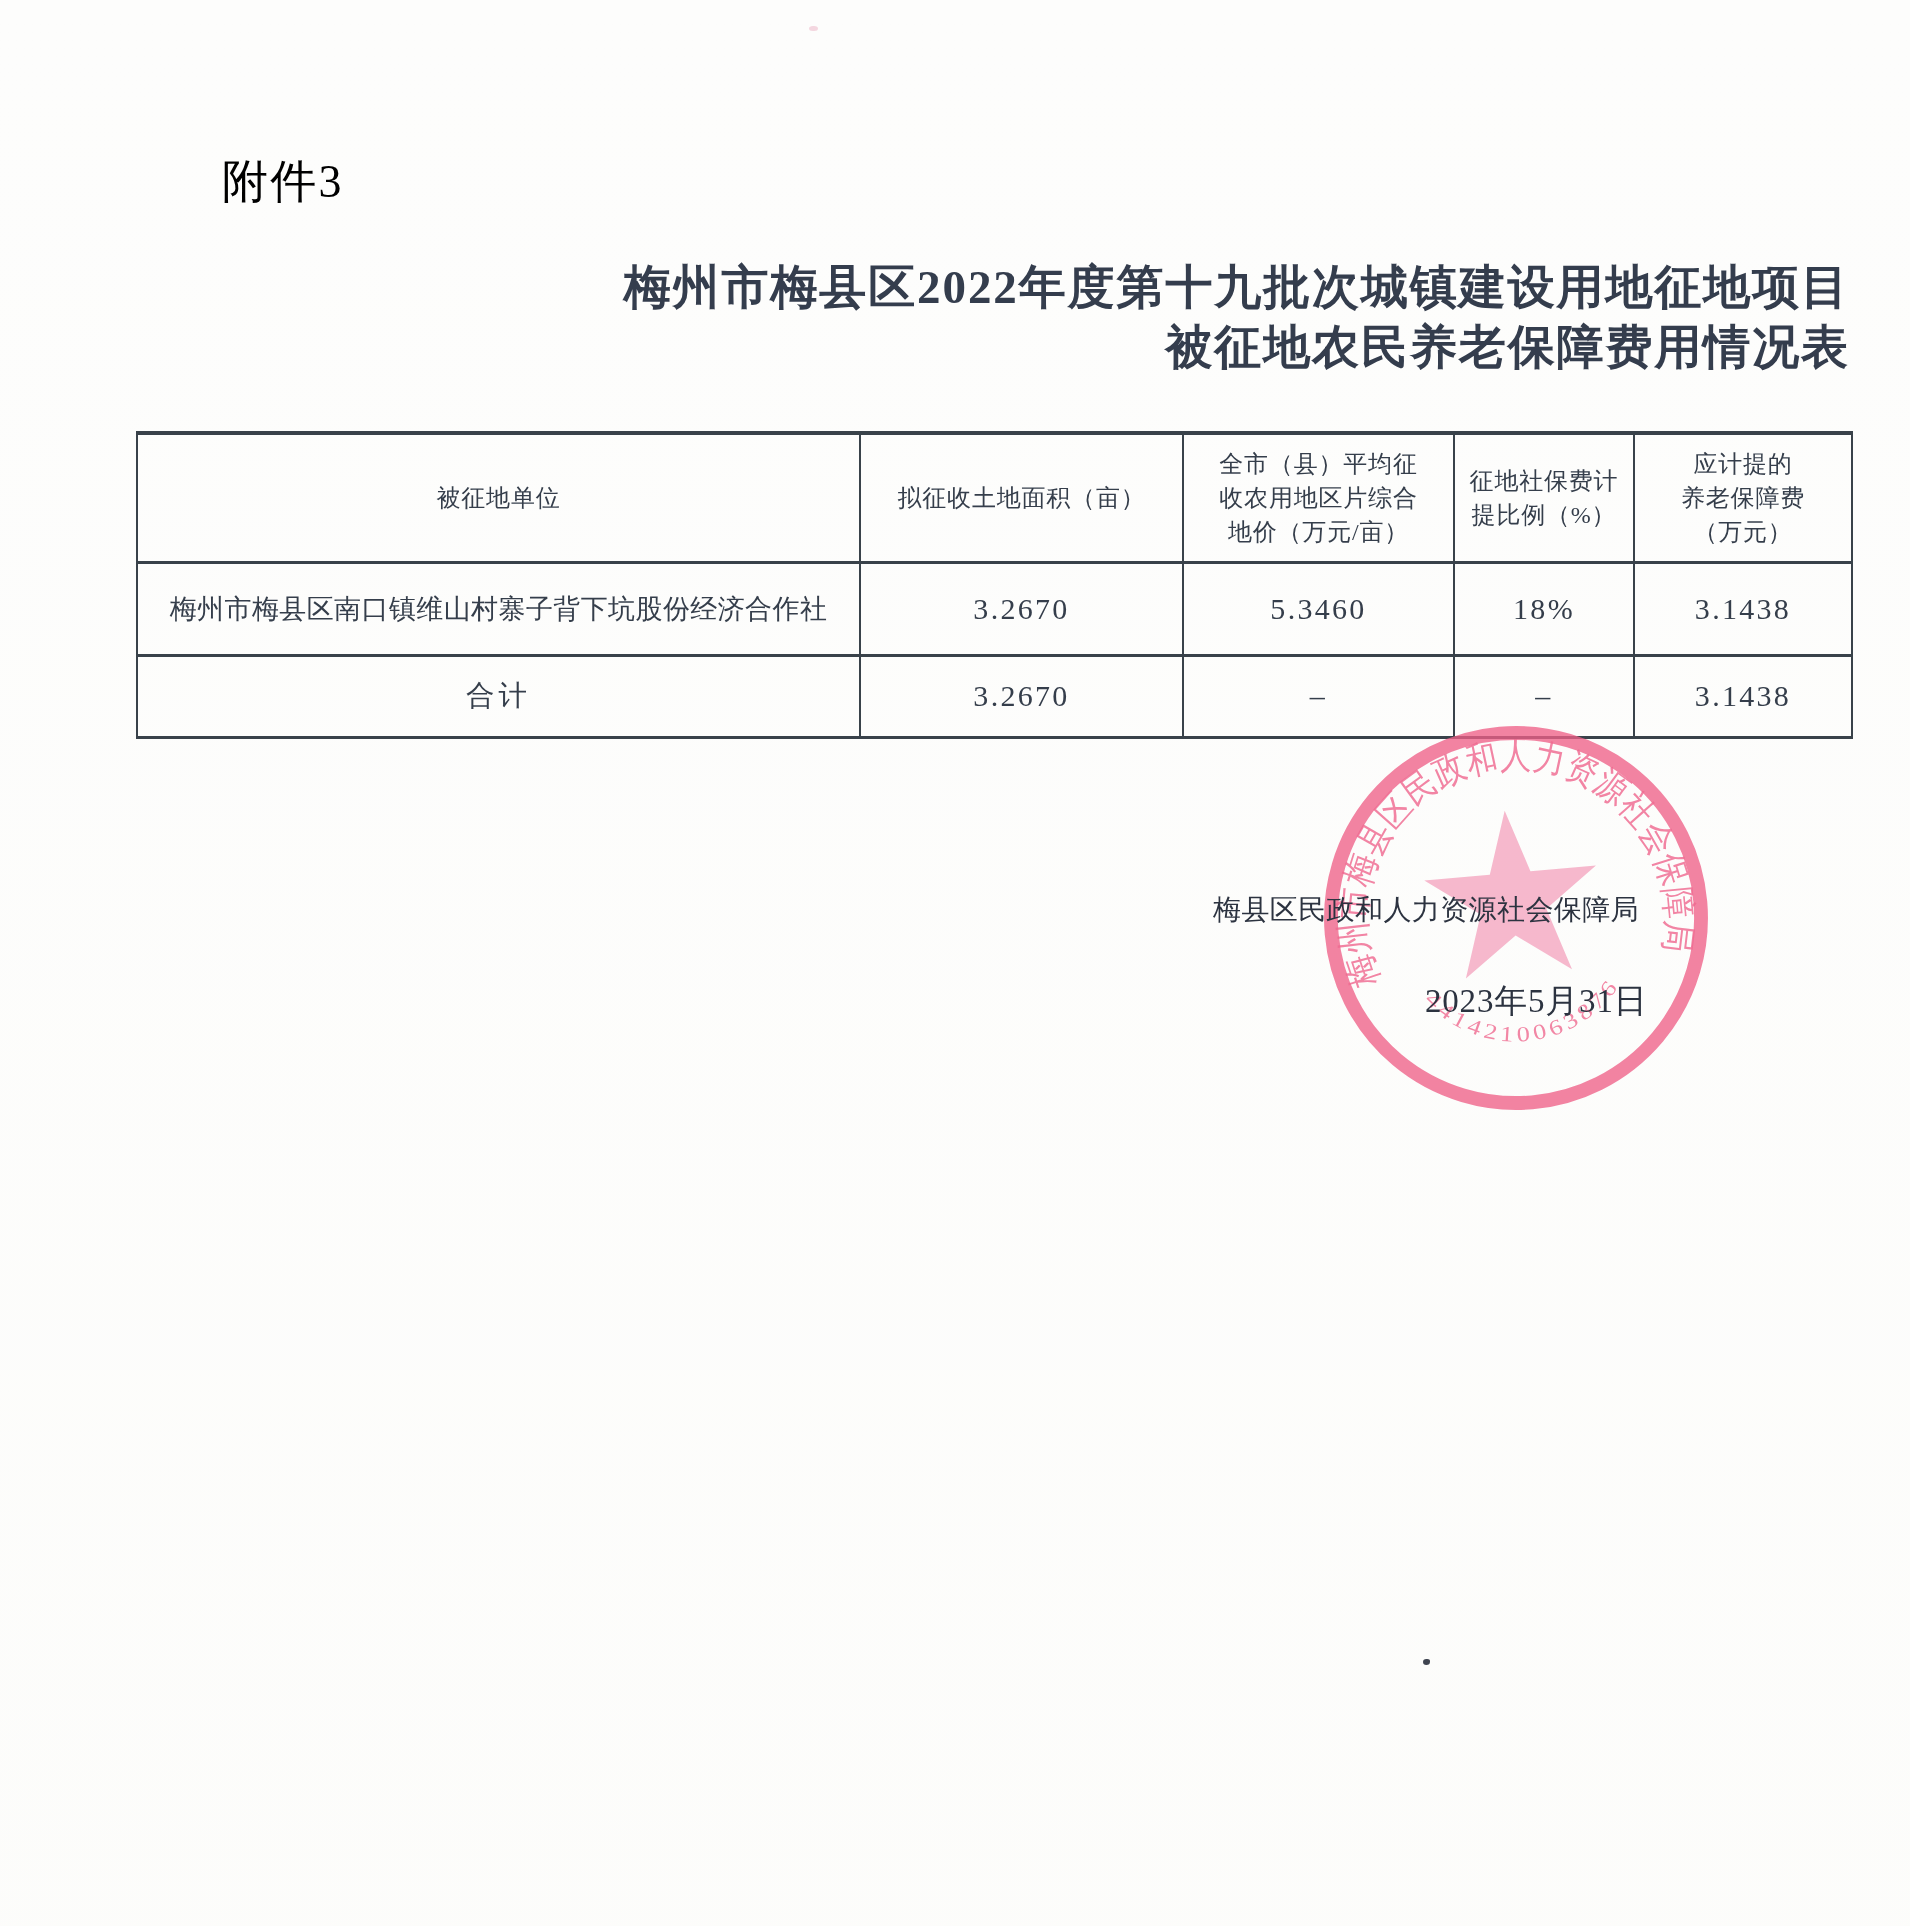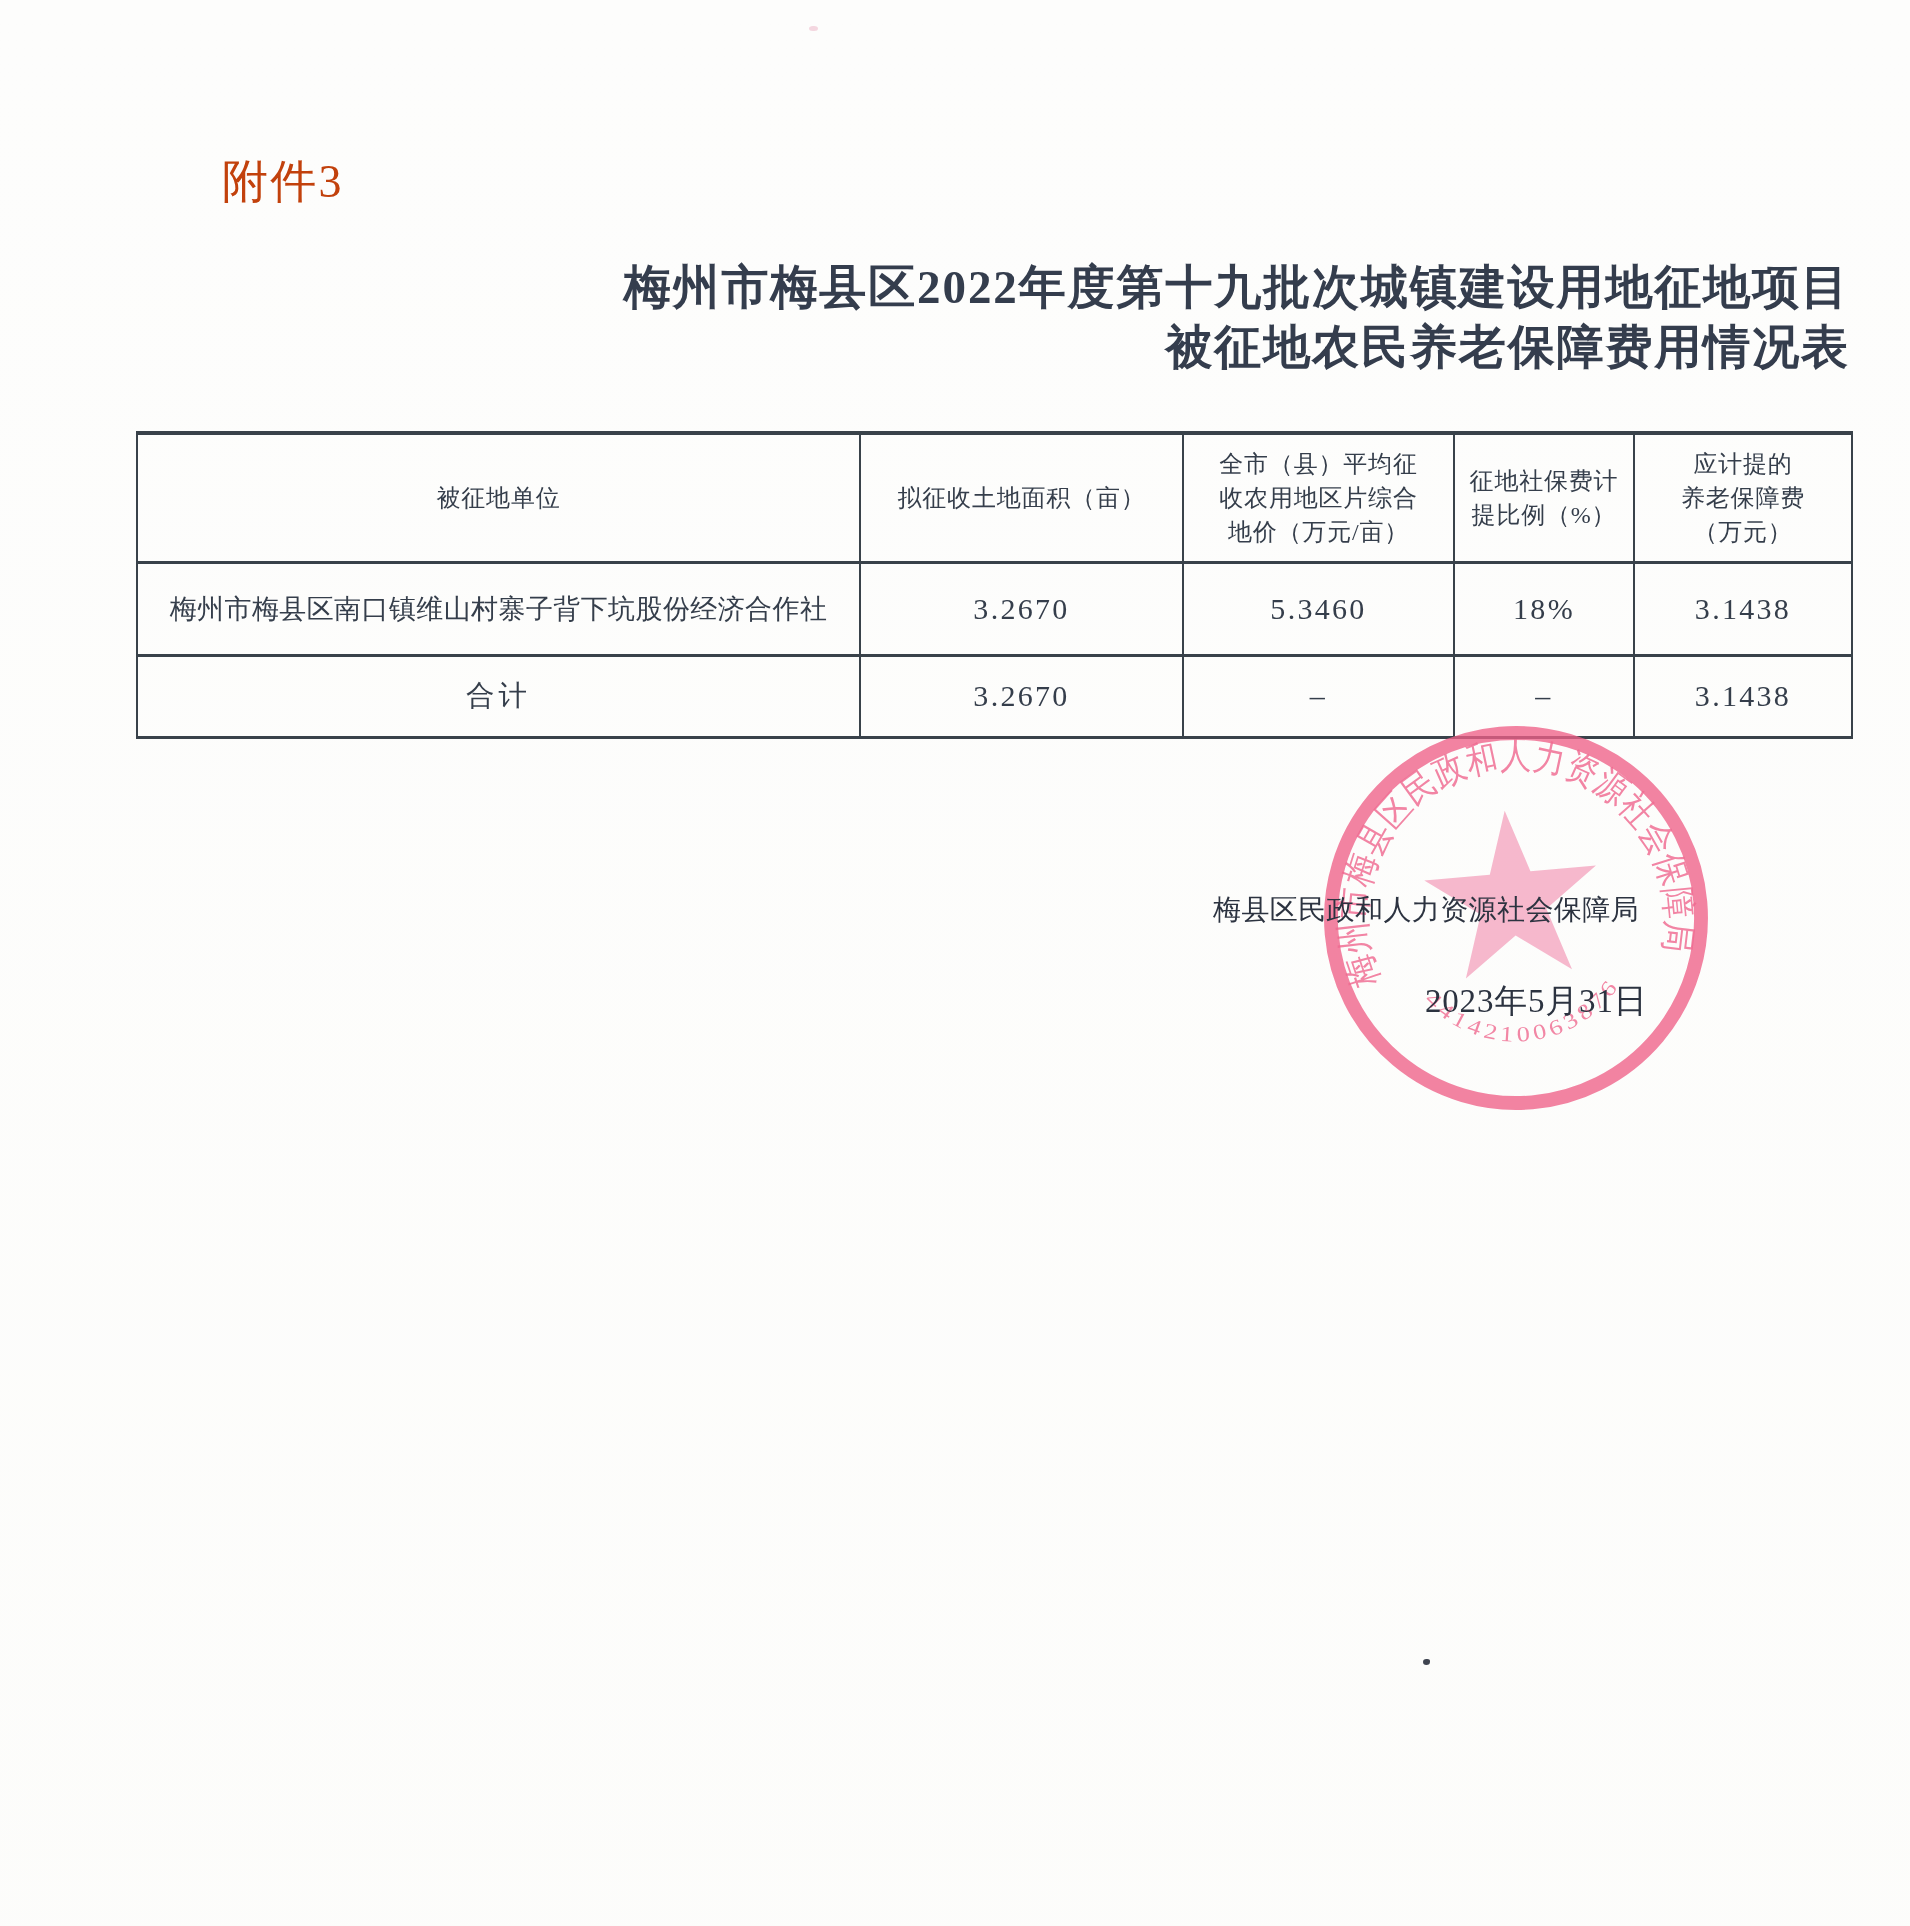--- a/index.html
+++ b/index.html
@@ -16,21 +16,21 @@
     color: #37404d;
     background: linear-gradient(180deg, #fdfdfc 0%, #fcfcfa 100%);
   }
 
   .attachment {
     position: absolute;
     left: 222px;
     top: 151px;
     font-size: 46px;
     letter-spacing: 2.3px;
-    color: #c2410c;
+    color: #000000;
   }
 
   .title {
     position: absolute;
     left: 136px;
     top: 257px;
     width: 1714px;
     text-align: right;
     font-weight: bold;
     font-size: 47px;

